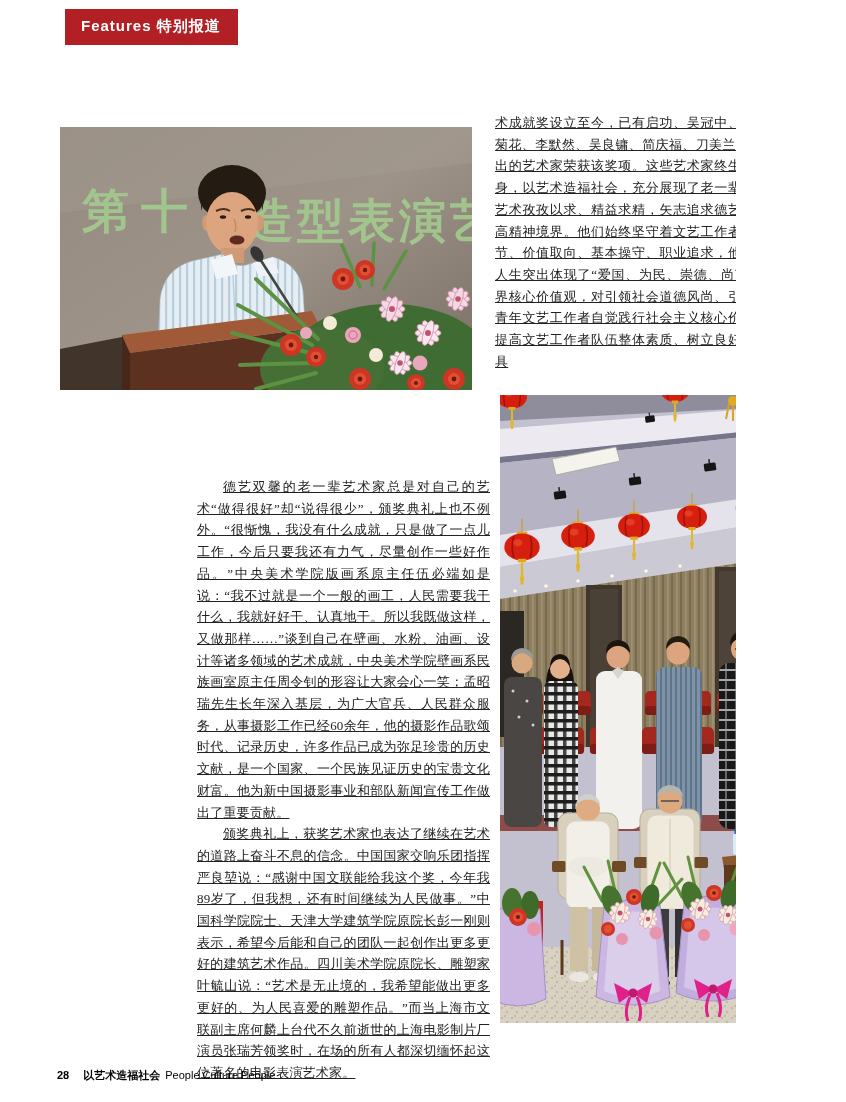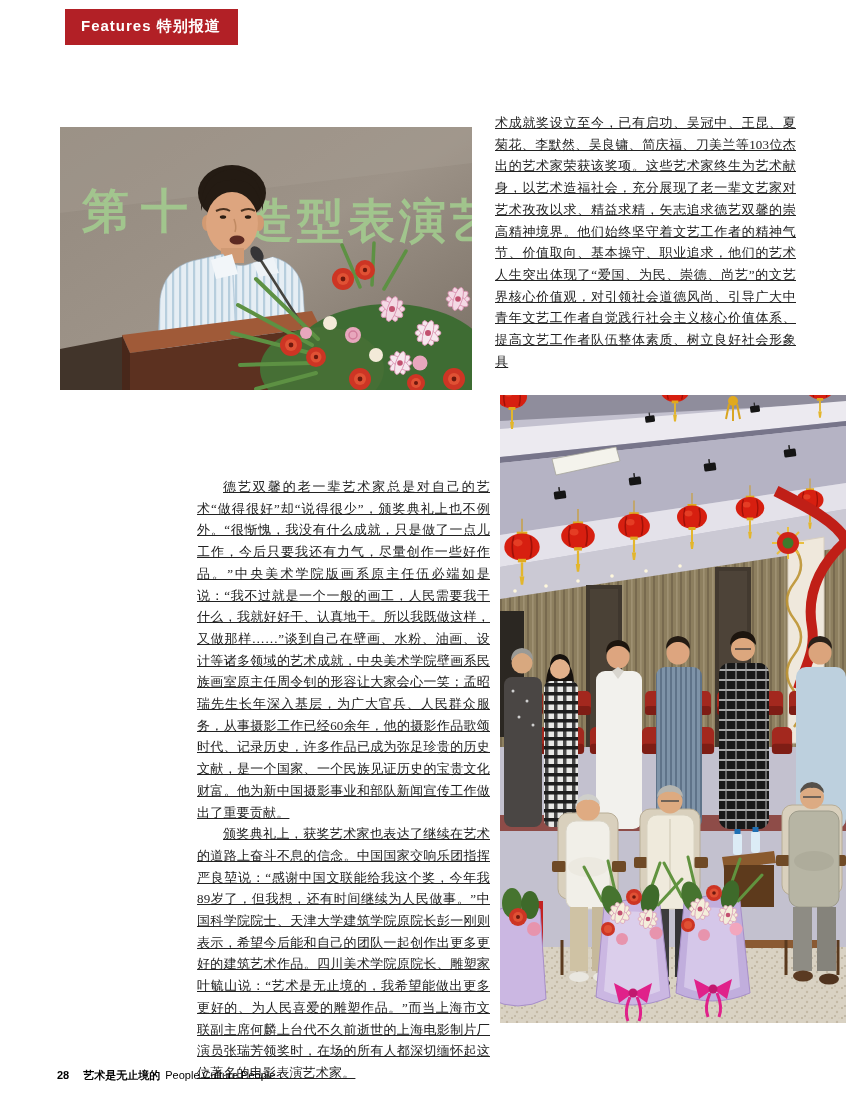--- a/index.html
+++ b/index.html
@@ -1,16 +1,16 @@
 <!DOCTYPE html>
 <html><head>
 <meta charset="utf-8">
 <style>
   html,body{margin:0;padding:0;background:#ffffff;}
-  .page{position:relative;width:846px;height:1102px;background:#ffffff;overflow:hidden;
+  .page{position:relative;width:736px;height:1102px;background:#ffffff;overflow:hidden;
         font-family:"Liberation Sans","DejaVu Sans",sans-serif;color:#1d1d1d;}
 
   .badge{position:absolute;left:65px;top:9px;background:#b22026;color:#ffffff;
          font-size:15px;font-weight:bold;letter-spacing:1px;padding:8px 17px 9px 16px;}
 
   .photo1{position:absolute;left:60px;top:127px;width:412px;height:263px;overflow:hidden;}
   .photo1 svg{display:block;}
   .caption{position:absolute;left:58px;top:403px;width:420px;font-size:11.5px;font-weight:bold;color:#111;}
 
   .col{position:absolute;text-align:justify;font-family:"Liberation Serif","DejaVu Serif",serif;
@@ -519,16 +519,16 @@
           <path d="M213,594 L194,584 L199,604 Z" fill="#e0218a"></path>
             <path d="M213,594 L232,584 L227,604 Z" fill="#e0218a"></path>
           <circle cx="213" cy="594" r="4.5" fill="#c2186f"></circle>
           <path d="M210,598 Q204,612 208,622 M217,598 Q223,612 219,622" stroke="#e0218a" stroke-width="3" fill="none"></path>
         </g>
       </g>
     </svg>
   </div>
 
   <div class="footer">
-    <span class="pgnum">28</span><span class="cn">艺术是无止境的</span><span class="en">People Culture People</span>
+    <span class="pgnum">28</span><span class="cn">以艺术造福社会</span><span class="en">People Culture People</span>
   </div>
 
 </div>
 
 </body></html>

